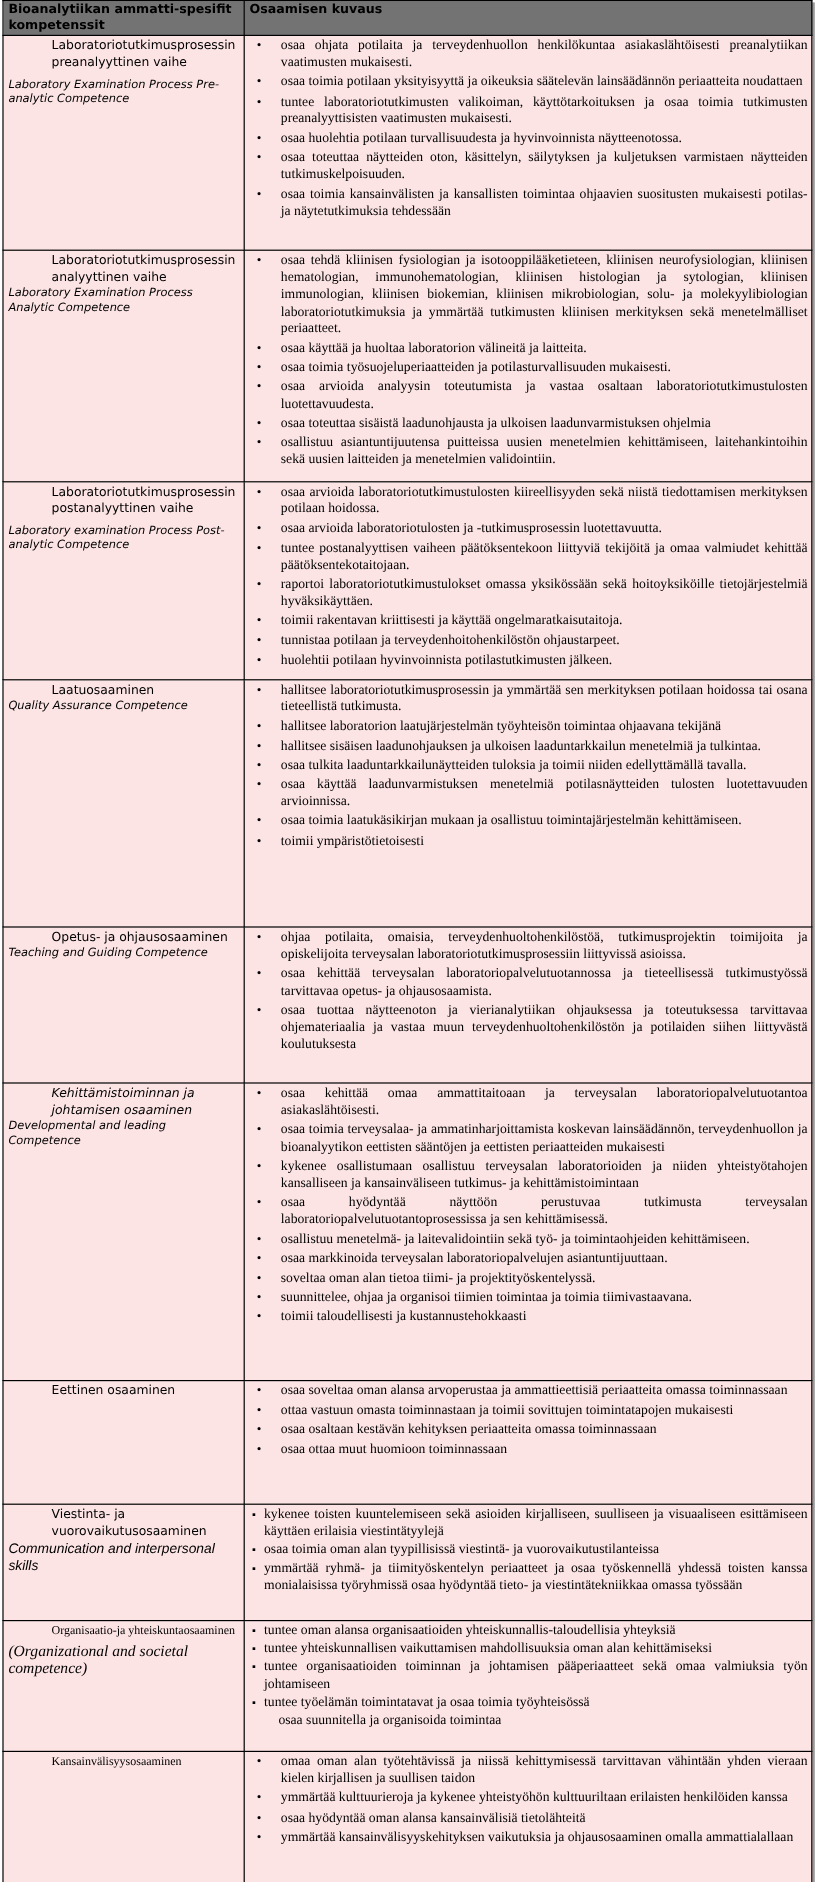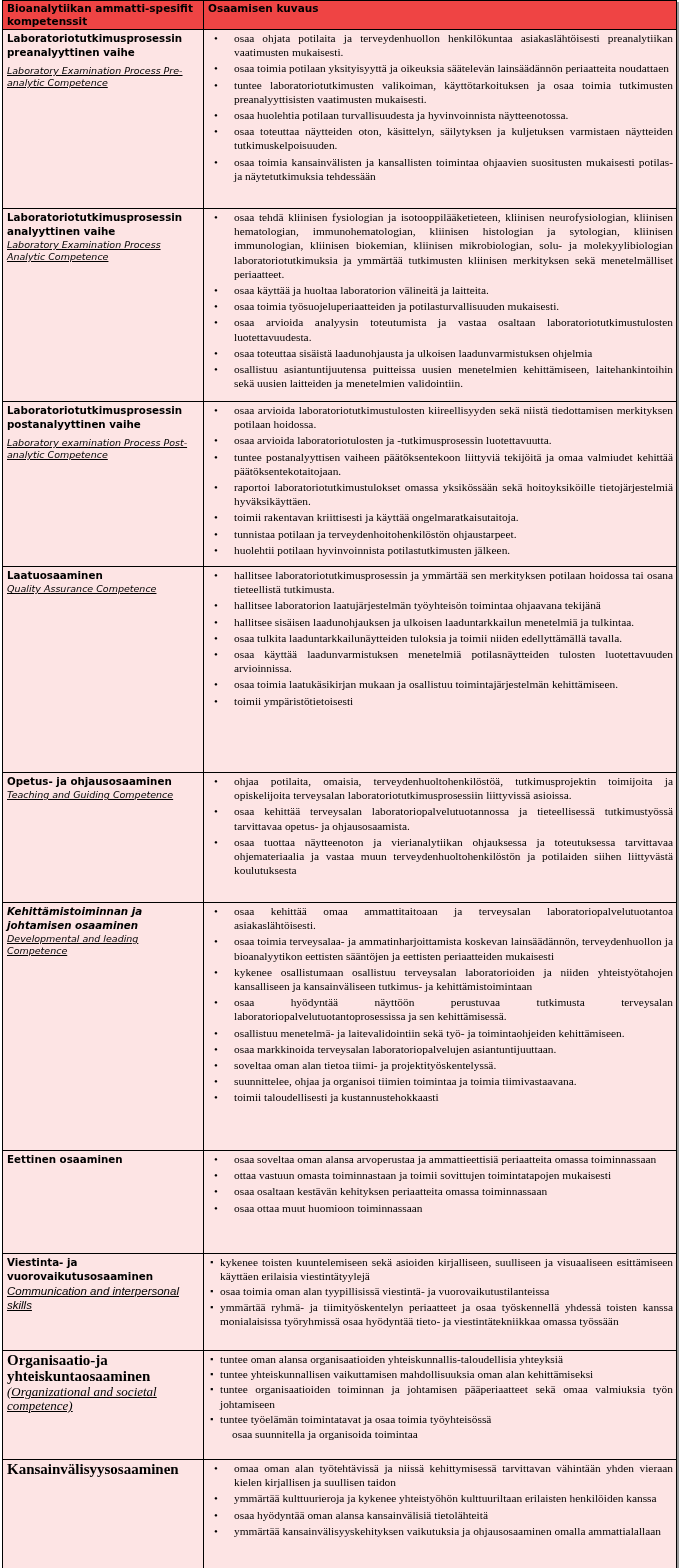--- a/index.html
+++ b/index.html
@@ -10,35 +10,35 @@
     border-collapse: collapse;
     table-layout: fixed;
     box-shadow: 2px 2px 0 #9a9a9a;
   }
   table.comp td, table.comp th {
     border: 1px solid #000;
     vertical-align: top;
     padding: 1px 3px 1px 4px;
   }
   th {
-    background: #ef4444;
+    background: #737373;
     text-align: left;
     font-family: "DejaVu Sans", sans-serif;
     font-size: 10.5px;
     font-weight: bold;
     line-height: 13px;
     color: #000;
     height: 24px;
   }
   td { background: #fde4e4; }
   td.left { font-family: "DejaVu Sans", sans-serif; font-size: 10.3px; line-height: 14px; color:#000; }
-  td.left .title { font-weight: bold; display: block; }
+  td.left .title { font-weight: normal; display: block; margin-left: 36px; }
   td.left .title.ital { font-style: italic; }
-  td.left .title.serif { font-family: "Liberation Serif", serif; font-size: 15px; line-height: 16px; }
-  td.left .en { font-style: italic; font-size: 9.5px; line-height: 12px; display: block; margin-top: 1px; text-decoration: underline; }
+  td.left .title.serif { font-family: "Liberation Serif", serif; font-size: 10px; line-height: 16px; }
+  td.left .en { font-style: italic; font-size: 9.5px; line-height: 12px; display: block; margin-top: 1px; }
   td.left .en.gap { margin-top: 6px; }
   td.left .en.sansbig { font-family: "Liberation Sans", sans-serif; font-size: 11.5px; line-height: 14px; }
   td.left .en.serif { font-family: "Liberation Serif", serif; font-size: 13px; line-height: 14px; }
   td.right { padding: 1px 4px 1px 2px; }
   ul.items { list-style: none; margin: 0; padding: 0; }
   ul.items li {
     position: relative;
     font-family: "Liberation Serif", serif;
     font-size: 11.4px;
     line-height: 14.2px;

